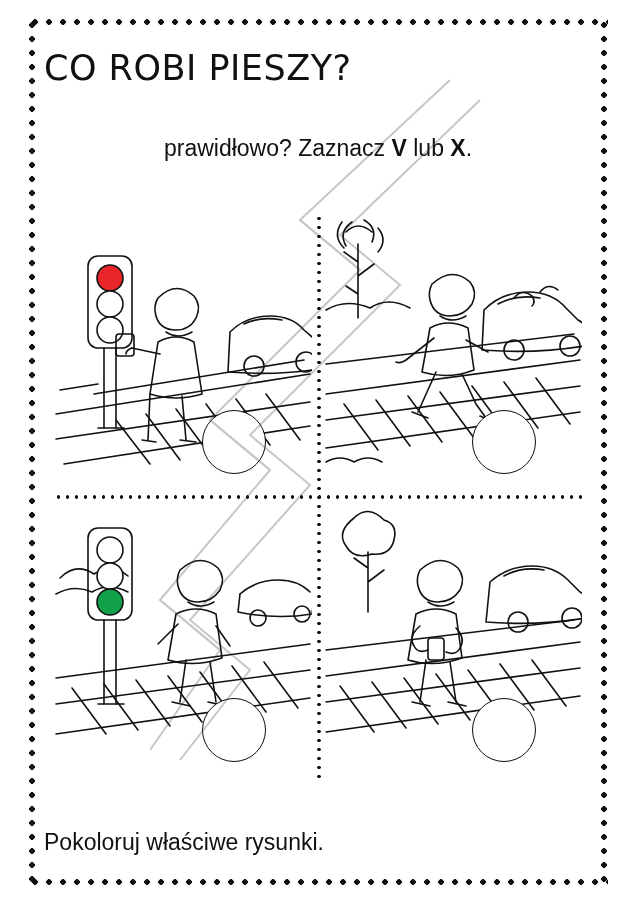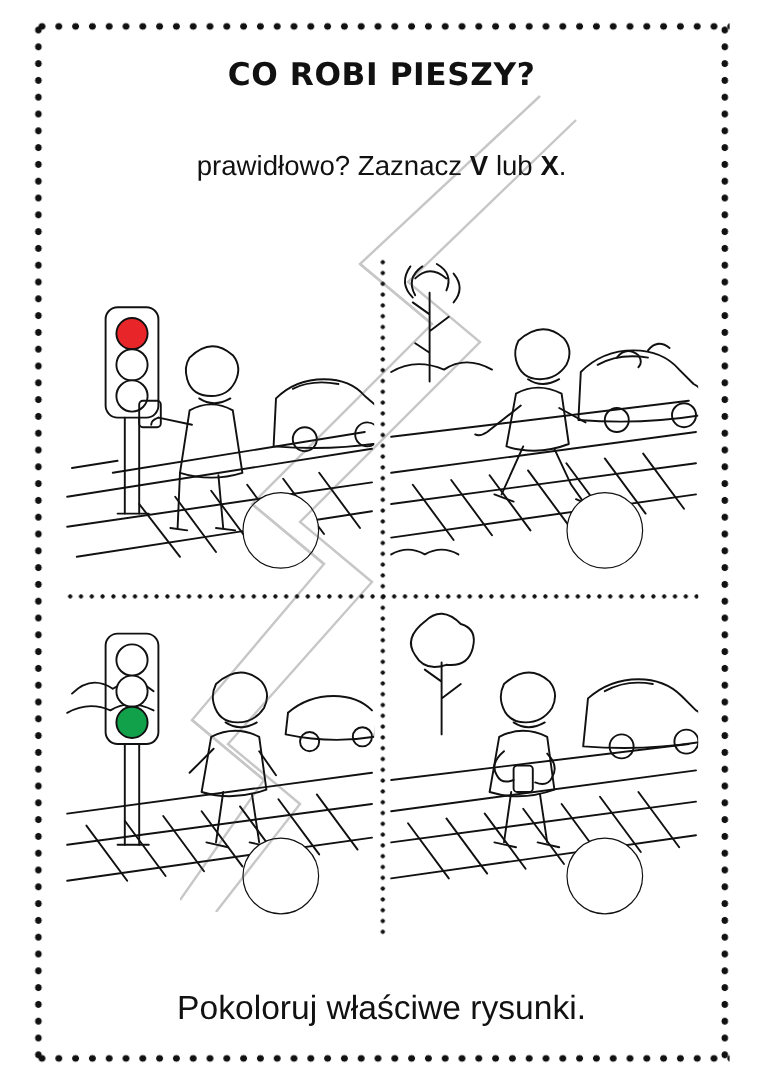--- a/index.html
+++ b/index.html
@@ -28,41 +28,40 @@
       radial-gradient(circle, #111 2.6px, rgba(0,0,0,0) 3.0px) repeat-y right top;
     background-size:14px 8px,14px 8px,8px 14px,8px 14px;
     pointer-events:none;
   }
   .content{
     position:absolute;
     left:44px;top:34px;
     width:548px;height:836px;
   }
   .title{
-    text-align:center;
-    font-size:26px;
-    font-weight:bold;
+    font-size:35px;
+    font-weight:normal;
     letter-spacing:0.5px;
     margin-top:14px;
     font-family:"DejaVu Sans", sans-serif;
   }
   .subtitle{
     text-align:center;
     font-size:23px;
     line-height:1.35;
     margin-top:14px;
     padding:0 6px;
   }
   .subtitle .mark{font-weight:bold;}
   .footer{
     position:absolute;
     left:0;bottom:14px;
     width:100%;
-    text-align:center;
-    font-size:28px;
+    text-align:left;
+    font-size:23px;
   }
   
   .grid{
     position:absolute;
     left:10px;top:180px;
     width:528px;height:566px;
   }
   .panel{
     position:absolute;
     width:258px;height:278px;

